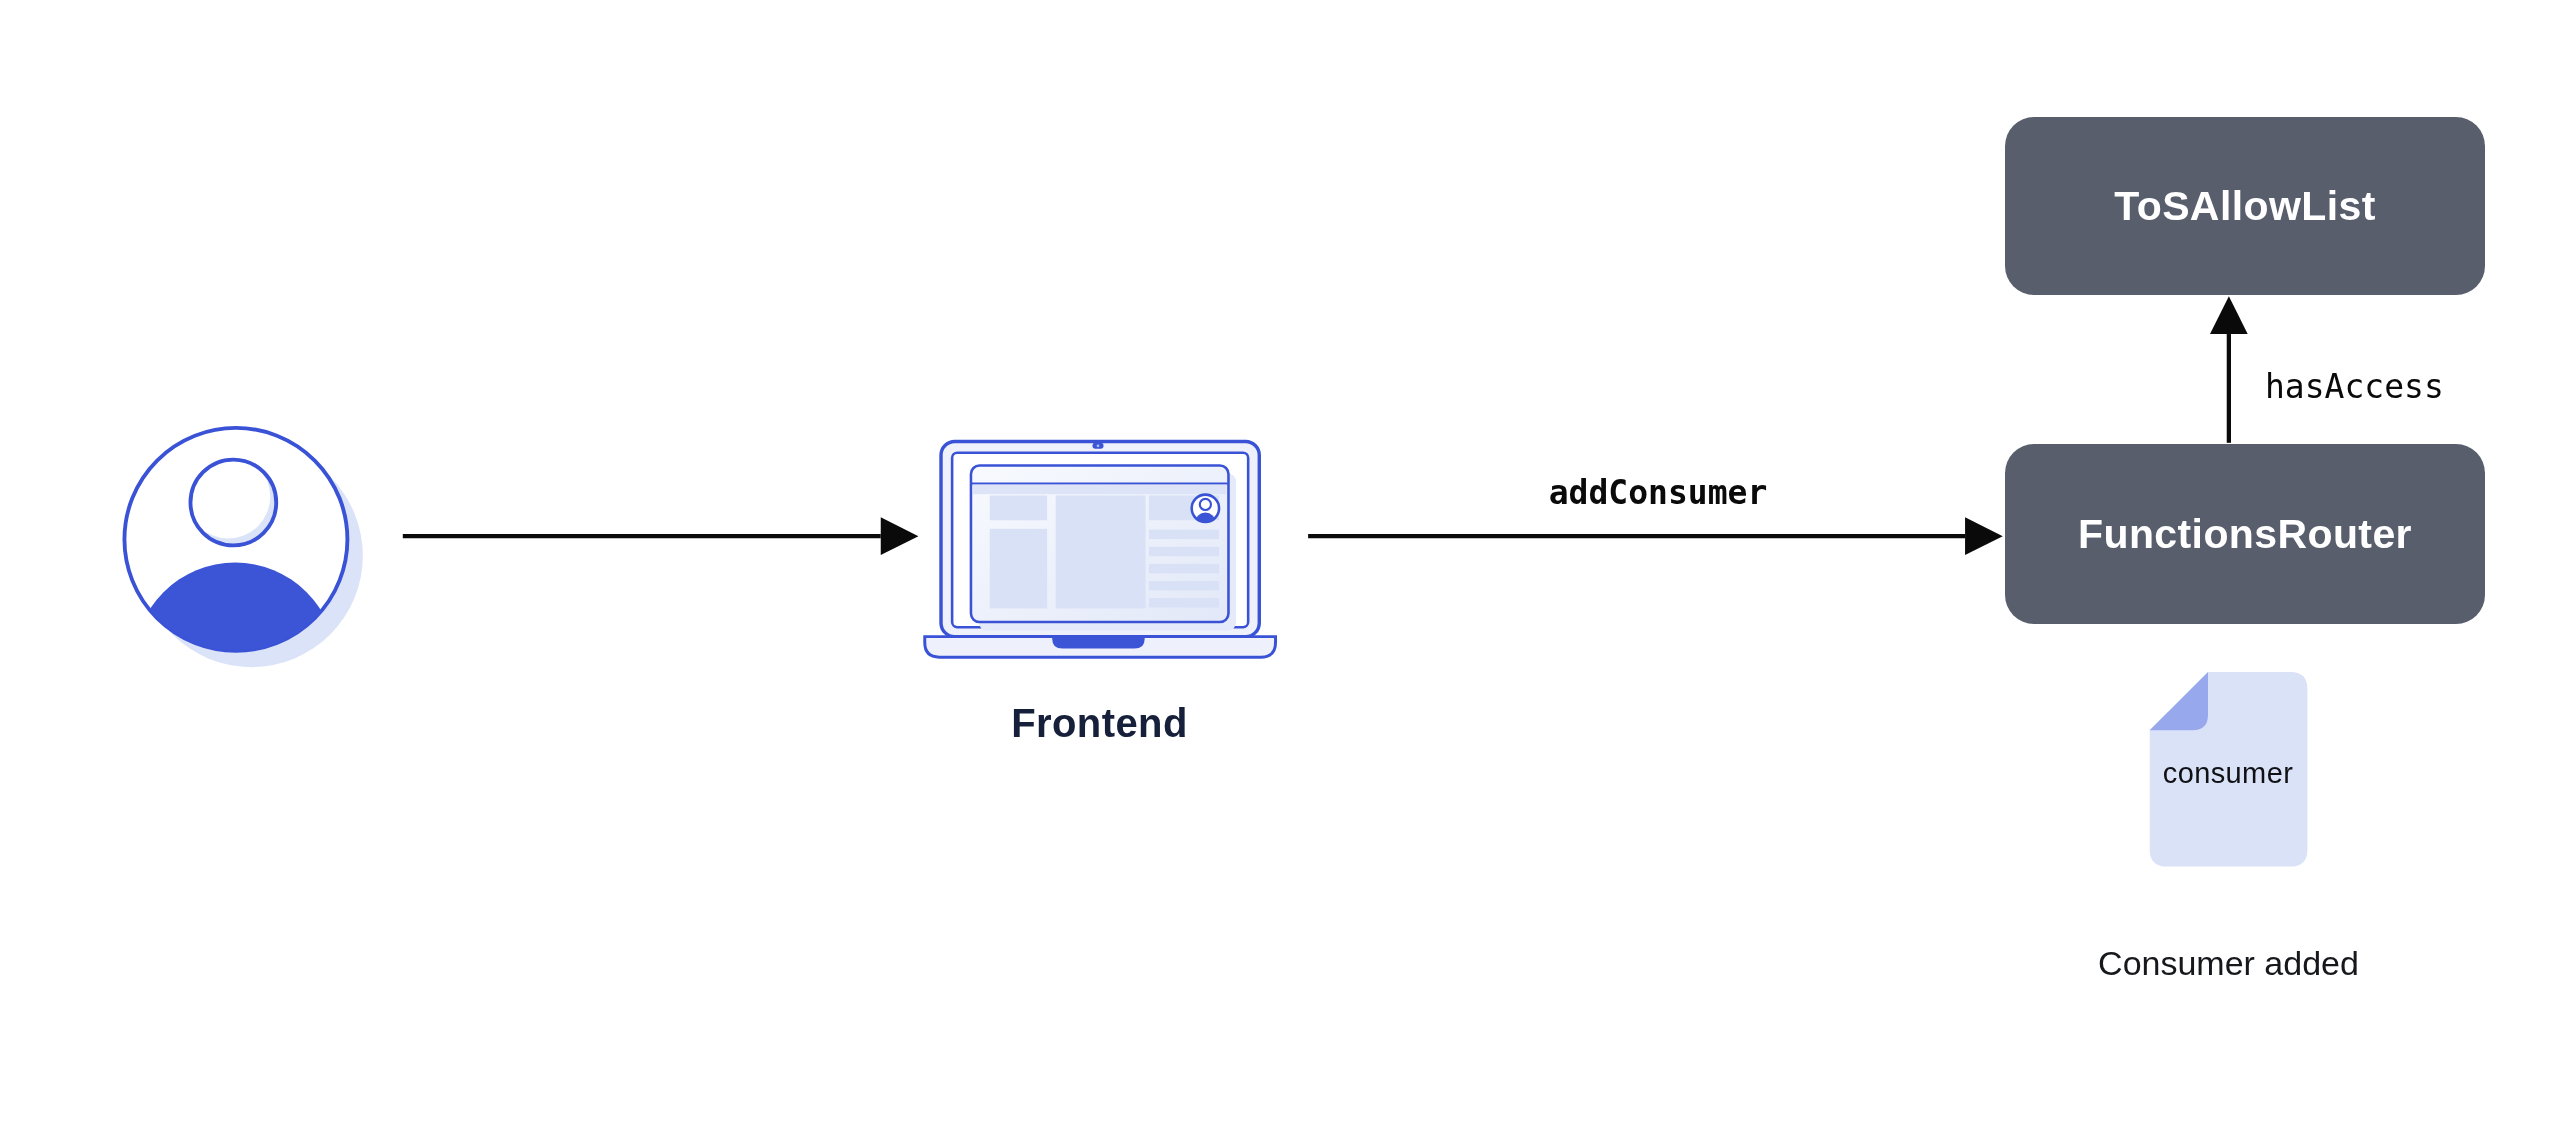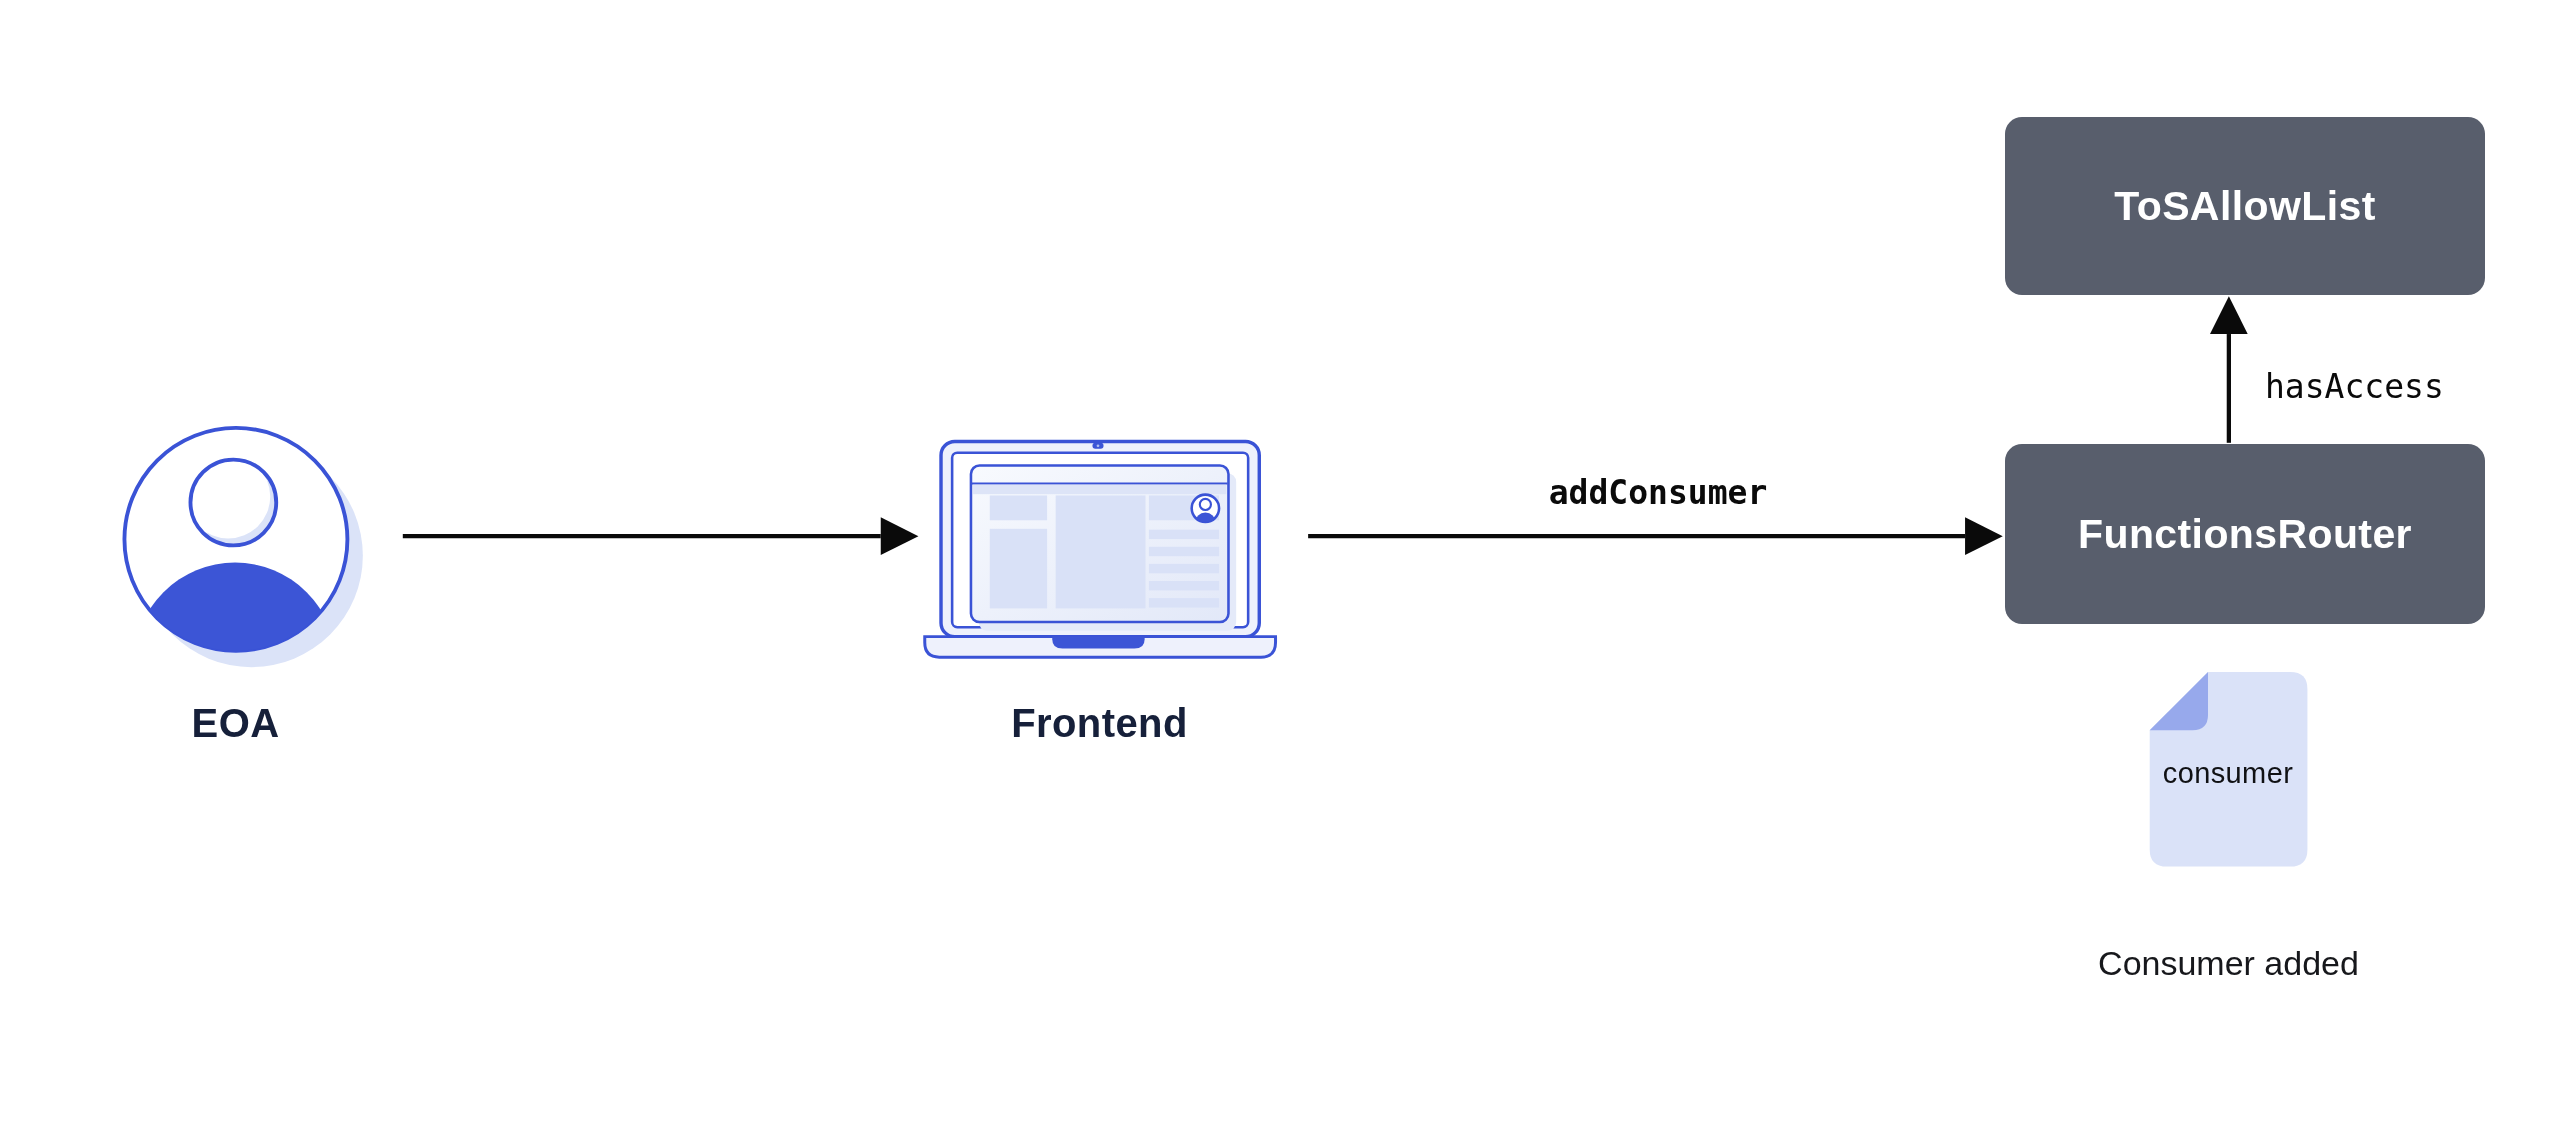--- a/index.html
+++ b/index.html
@@ -23,21 +23,21 @@
     font-family:"Liberation Sans",sans-serif;
   }
   .abs{position:absolute;}
   .node-label{
     position:absolute;width:291px;text-align:center;
     font-size:40px;font-weight:700;color:var(--label-navy);
     letter-spacing:0.4px;
   }
   .contract-box{
     position:absolute;left:2005px;width:480px;
-    background:var(--box-bg);border-radius:17px;
+    background:var(--box-bg);border-radius:29px;
     display:flex;align-items:center;justify-content:center;
   }
   .contract-box .box-label{
     color:var(--box-text);font-size:41px;font-weight:700;letter-spacing:0.4px;
   }
   .box-tos{top:117px;height:178px;}
   .box-router{top:444px;height:180px;}
   .mono-label{
     position:absolute;
     font-family:"DejaVu Sans Mono","Liberation Mono",monospace;
@@ -95,21 +95,20 @@
     <g clip-path="url(#eoa-outer)">
       <circle cx="154" cy="297" r="118" fill="var(--fill-blue)"></circle>
     </g>
 
     <g clip-path="url(#eoa-head)">
       <circle cx="163" cy="119" r="49" fill="var(--shadow-blue)"></circle>
       <circle cx="146" cy="102" r="49" fill="#ffffff"></circle>
     </g>
     <circle cx="152" cy="109" r="50" fill="none" stroke="var(--accent-blue)" stroke-width="4.5"></circle>
   </svg>
-  <div class="node-label" style="left:90px;top:701px;">EOA</div>
 
   <svg class="abs" style="left:917px;top:433px;" width="368" height="231" viewBox="0 0 430 270">
     <defs>
       <linearGradient id="winGrad" x1="0" y1="0" x2="1" y2="1">
         <stop offset="0" stop-color="#f8fafe"></stop>
         <stop offset="1" stop-color="#e2e8f8"></stop>
       </linearGradient>
       <clipPath id="miniAv">
           <circle cx="337" cy="88" r="15.5"></circle>
         </clipPath>

